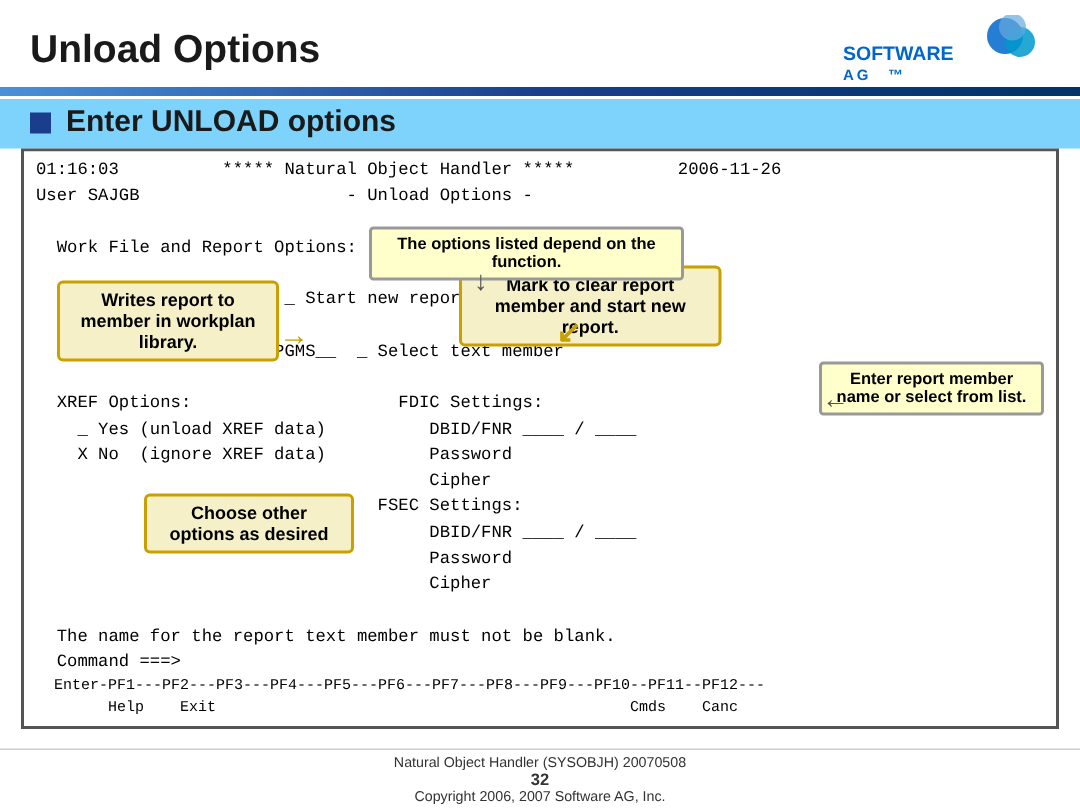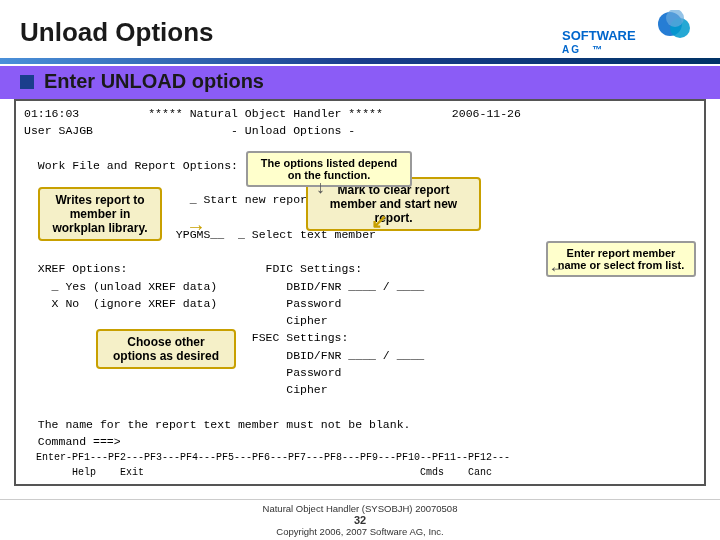--- a/index.html
+++ b/index.html
@@ -38,21 +38,21 @@
       height: 6px;
       background: linear-gradient(to right, #4a90d9, #1a3e8c, #003366);
       margin-bottom: 2px;
     }
 
     
     .sub-header {
       display: flex;
       align-items: center;
       padding: 4px 5px 6px 20px;
-      background: #8b5cf6;
+      background: #7dd3fc;
     }
     .bullet-square {
       width: 14px;
       height: 14px;
       background: #1a3e8c;
       display: inline-block;
       margin-right: 10px;
       flex-shrink: 0;
     }
     .sub-header-text {
@@ -178,35 +178,35 @@
     <div class="term-line">                                      DBID/FNR ____ / ____</div>
     <div class="term-line">                                      Password</div>
     <div class="term-line">                                      Cipher</div>
     <div class="term-line">&nbsp;</div>
     <div class="term-line">  The name for the report text member must not be blank.</div>
     <div class="term-line">  Command ===&gt;</div>
     <div class="term-line" style="font-size:10px;">  Enter-PF1---PF2---PF3---PF4---PF5---PF6---PF7---PF8---PF9---PF10--PF11--PF12---</div>
     <div class="term-line" style="font-size:10px;">        Help    Exit                                              Cmds    Canc</div>
   </div>
 
-  <div class="callout" style="left:22px; top:86px; width:124px;">
+  <div class="callout" style="left:22px; top:86px; width:148px;">
     <span>Writes report to member
 in workplan library.</span>
   </div>
 
   <div style="position:absolute; left:170px; top:112px; font-family:Arial; font-size:20px; color:#c8a000; font-weight:bold;">→</div>
 
   <div class="callout" style="left:290px; top:76px; width:175px;">
     <span>Mark to clear report member
 and start new report.</span>
   </div>
 
   <div style="position:absolute; left:355px; top:108px; font-family:Arial; font-size:20px; color:#c8a000; font-weight:bold;">↙</div>
 
-  <div class="tooltip-box" style="left:230px; top:50px; width:166px;">
+  <div class="tooltip-box" style="left:230px; top:50px; width:210px;">
     <span>The options listed depend on the function.</span>
   </div>
 
   <div style="position:absolute; left:300px; top:76px; font-family:Arial; font-size:18px; color:#555; font-weight:bold;">↓</div>
 
   <div class="tooltip-box" style="right:8px; top:140px; width:150px;">
     <span>Enter report
 member name or
 select from list.</span>
   </div>

